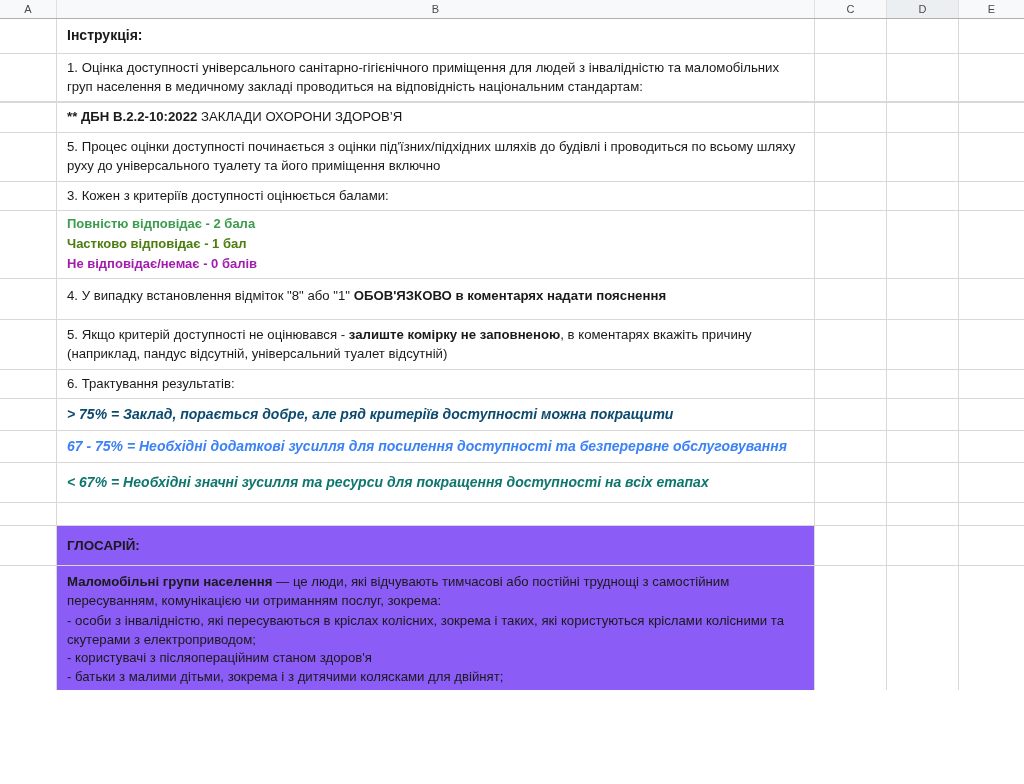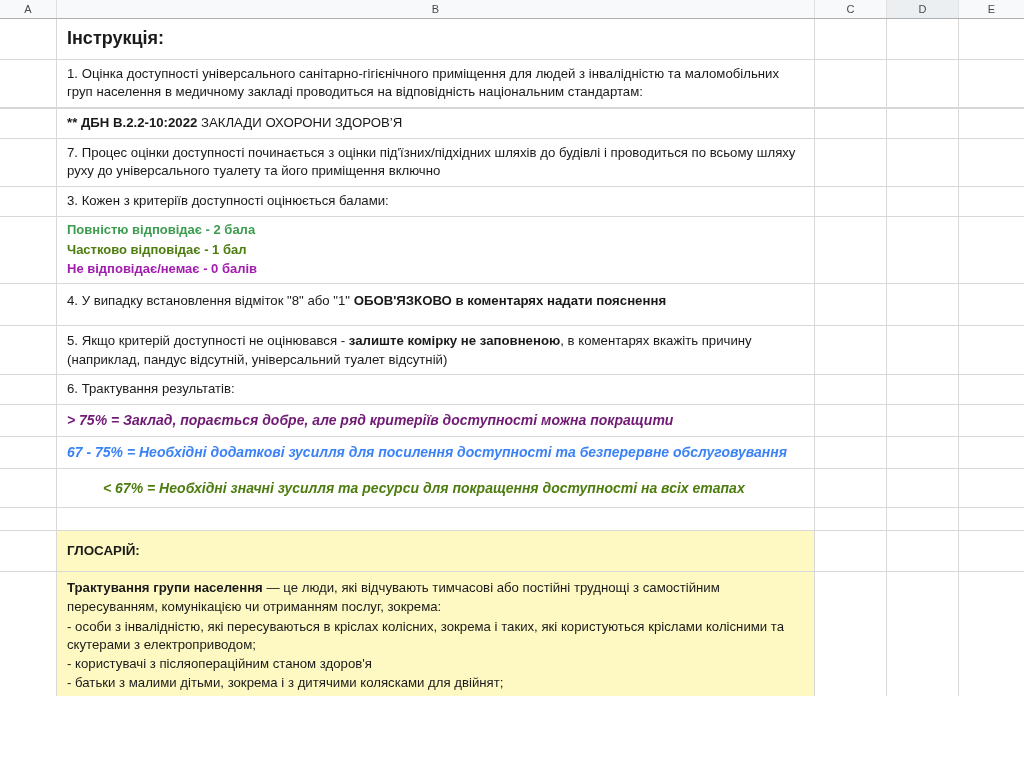--- a/index.html
+++ b/index.html
@@ -71,21 +71,21 @@
     font-weight: bold;
     font-size: 13px;
     line-height: 1.52;
   }
   .interp {
     font-weight: bold;
     font-style: italic;
     font-size: 14px;
     line-height: 1.45;
   }
-  .glossary-bg { background: #fef9c3; }
+  .glossary-bg { background: #8b5cf6; }
   .glossary-title {
     font-weight: bold;
     font-size: 13.4px;
   }
   .spacer-cell { padding: 0; }
 
   .nowrap-pad { padding-top: 7px; padding-bottom: 7px; }
 </style>
 </head>
 <body>
@@ -96,21 +96,21 @@
   <div class="col-header ch-c">C</div>
   <div class="col-header ch-d active">D</div>
   <div class="col-header ch-e">E</div>
 </div>
 
 <div class="sheet">
 
   <div class="row">
     <div class="cell c-a"></div>
     <div class="cell c-b nowrap-pad">
-      <span class="b" style="font-size:18px;">Інструкція:</span>
+      <span class="b" style="font-size:14px;">Інструкція:</span>
     </div>
     <div class="cell c-c"></div>
     <div class="cell c-d"></div>
     <div class="cell c-e"></div>
   </div>
 
   <div class="row">
     <div class="cell c-a"></div>
     <div class="cell c-b">
       <span>1. Оцінка доступності універсального санітарно-гігієнічного приміщення для людей з інвалідністю та маломобільних груп населення в медичному закладі проводиться на відповідність національним стандартам:</span>
@@ -133,21 +133,21 @@
       <span class="b">** ДБН В.2.2-10:2022</span><span> ЗАКЛАДИ ОХОРОНИ ЗДОРОВ’Я</span>
     </div>
     <div class="cell c-c"></div>
     <div class="cell c-d"></div>
     <div class="cell c-e"></div>
   </div>
 
   <div class="row">
     <div class="cell c-a"></div>
     <div class="cell c-b">
-      <span>7. Процес оцінки доступності починається з оцінки під'їзних/підхідних шляхів до будівлі і проводиться по всьому шляху руху до універсального туалету та його приміщення включно</span>
+      <span>5. Процес оцінки доступності починається з оцінки під'їзних/підхідних шляхів до будівлі і проводиться по всьому шляху руху до універсального туалету та його приміщення включно</span>
     </div>
     <div class="cell c-c"></div>
     <div class="cell c-d"></div>
     <div class="cell c-e"></div>
   </div>
 
   <div class="row">
     <div class="cell c-a"></div>
     <div class="cell c-b">
       <span>3. Кожен з критеріїв доступності оцінюється балами:</span>
@@ -195,41 +195,41 @@
       <span>6. Трактування результатів:</span>
     </div>
     <div class="cell c-c"></div>
     <div class="cell c-d"></div>
     <div class="cell c-e"></div>
   </div>
 
   <div class="row">
     <div class="cell c-a"></div>
     <div class="cell c-b">
-      <span class="interp" style="color:#701a75;">&gt; 75% = Заклад, порається добре, але ряд критеріїв доступності можна покращити</span>
+      <span class="interp" style="color:#0c4a6e;">&gt; 75% = Заклад, порається добре, але ряд критеріїв доступності можна покращити</span>
     </div>
     <div class="cell c-c"></div>
     <div class="cell c-d"></div>
     <div class="cell c-e"></div>
   </div>
 
   <div class="row">
     <div class="cell c-a"></div>
     <div class="cell c-b">
       <span class="interp" style="color:#3b82f6;">67 - 75% = Необхідні додаткові зусилля для посилення доступності та безперервне обслуговування</span>
     </div>
     <div class="cell c-c"></div>
     <div class="cell c-d"></div>
     <div class="cell c-e"></div>
   </div>
 
   <div class="row">
     <div class="cell c-a"></div>
     <div class="cell c-b" style="padding-top:9px;padding-bottom:9px;">
-      <span class="interp" style="color:#4d7c0f;margin-left:36px;">&lt; 67% = Необхідні значні зусилля та ресурси для покращення доступності на всіх етапах</span>
+      <span class="interp" style="color:#0f766e;">&lt; 67% = Необхідні значні зусилля та ресурси для покращення доступності на всіх етапах</span>
     </div>
     <div class="cell c-c"></div>
     <div class="cell c-d"></div>
     <div class="cell c-e"></div>
   </div>
 
   <div class="row">
     <div class="cell c-a"></div>
     <div class="cell c-b spacer-cell" style="height:22px;"></div>
     <div class="cell c-c"></div>
@@ -244,21 +244,21 @@
     </div>
     <div class="cell c-c"></div>
     <div class="cell c-d"></div>
     <div class="cell c-e"></div>
   </div>
 
   <div class="row" style="border-bottom:none;">
     <div class="cell c-a" style="height:124px;"></div>
     <div class="cell c-b glossary-bg" style="padding-top:7px;height:124px;">
       <div style="margin-bottom:1px;">
-        <span class="b">Трактування групи населення</span><span> — це люди, які відчувають тимчасові або постійні труднощі з самостійним пересуванням, комунікацією чи отриманням послуг, зокрема:</span>
+        <span class="b">Маломобільні групи населення</span><span> — це люди, які відчувають тимчасові або постійні труднощі з самостійним пересуванням, комунікацією чи отриманням послуг, зокрема:</span>
       </div>
       <div>- особи з інвалідністю, які пересуваються в кріслах колісних, зокрема і таких, які користуються кріслами колісними та скутерами з електроприводом;</div>
       <div>- користувачі з післяопераційним станом здоров'я</div>
       <div>- батьки з малими дітьми, зокрема і з дитячими колясками для двійнят;</div>
       <div>- вагітні жінки тощо</div>
     </div>
     <div class="cell c-c" style="height:124px;"></div>
     <div class="cell c-d" style="height:124px;"></div>
     <div class="cell c-e" style="height:124px;"></div>
   </div>

